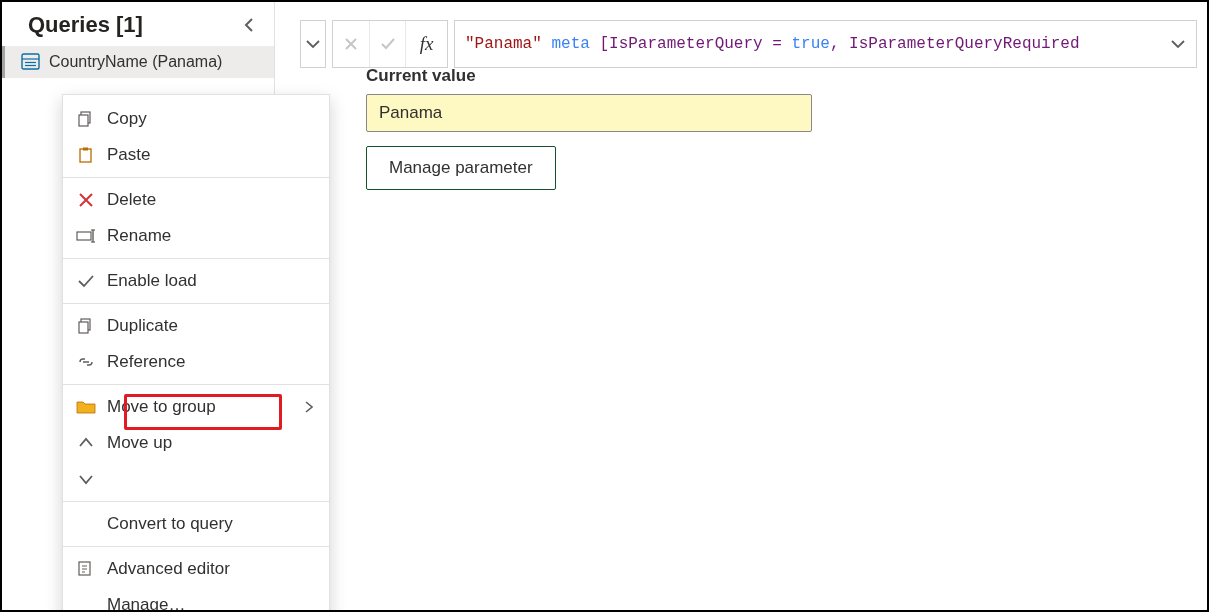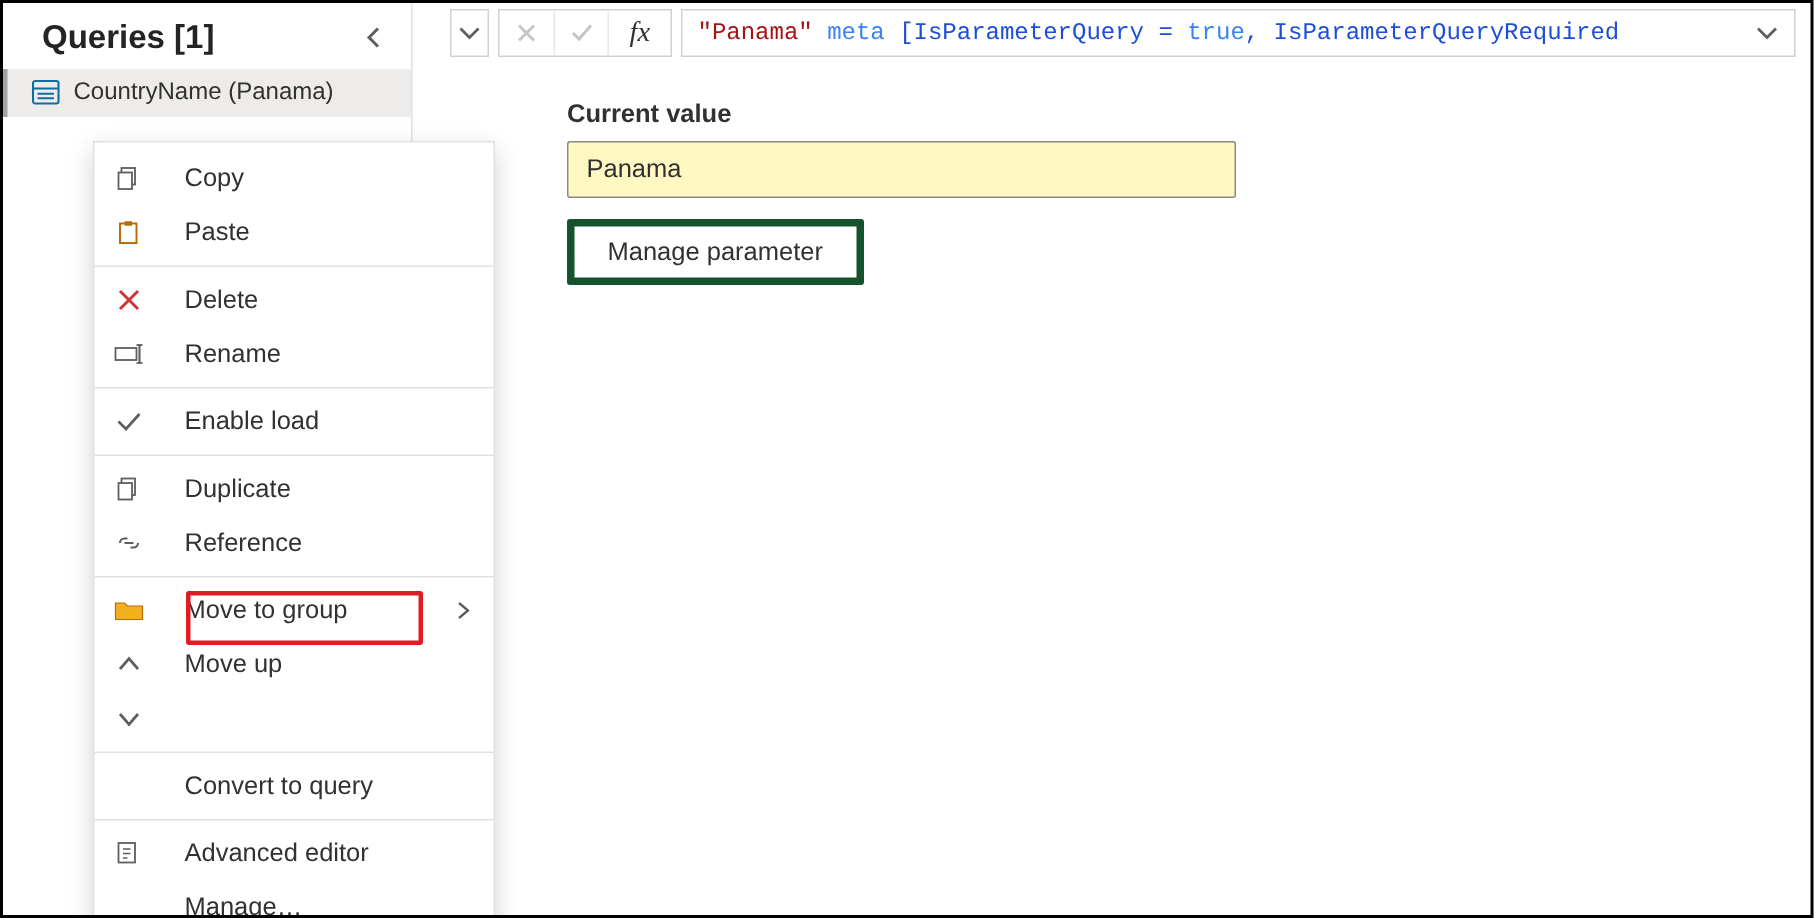--- a/index.html
+++ b/index.html
@@ -54,22 +54,22 @@
     width: 20px; height: 20px;
     display: flex; align-items: center; justify-content: center;
   }
   .query-item .label {
     font-size: 16px;
     color: #323130;
   }
   
   .formula-row {
     position: absolute;
-    left: 298px; top: 4px; right: 10px;
-    height: 32px;
+    left: 298px; top: 18px; right: 10px;
+    height: 48px;
     display: flex;
     align-items: stretch;
     gap: 6px;
     justify-content: center;
   }
   .fr-chevron {
     width: 26px;
     border: 1px solid #d1d1d1;
     display: flex; align-items: center; justify-content: center;
     background: #fff;
@@ -104,29 +104,29 @@
     align-items: center;
     justify-content: space-between;
     padding: 0 8px 0 10px;
     font-family: Consolas, "Courier New", monospace;
     font-size: 16px;
     white-space: nowrap;
     overflow: hidden;
   }
   .formula-code .tok-str { color: #a31515; }
   .formula-code .tok-kw  { color: #3b82f6; }
-  .formula-code .tok     { color: #1d4ed8; }
+  .formula-code .tok     { color: #701a75; }
   .formula-expand {
     width: 20px; display: flex; align-items: center; justify-content: center;
     cursor: pointer;
   }
 
   .current-value-block {
     position: absolute;
-    left: 376px; top: 64px;
+    left: 364px; top: 64px;
   }
   .cv-label {
     font-size: 17px;
     font-weight: 600;
     color: #323130;
     margin-bottom: 8px;
   }
   .cv-input {
     width: 446px;
     height: 38px;
@@ -136,21 +136,21 @@
     font-size: 17px;
     color: #323130;
     background: #fef9c3;
     outline: none;
     display: block;
   }
   .manage-btn {
     margin-top: 14px;
     height: 44px;
     padding: 0 22px;
-    border: 5px solid #14532d;
+    border: 1px solid #14532d;
     border-radius: 2px;
     background: #fff;
     font-size: 17px;
     color: #323130;
     cursor: pointer;
   }
 
   
   .context-menu {
     position: absolute;
@@ -159,21 +159,21 @@
     background: #fff;
     border: 1px solid #e1e1e1;
     box-shadow: 0 6px 16px rgba(0,0,0,.18);
     padding: 6px 0;
     font-size: 17px;
     z-index: 10;
   }
   .cm-item {
     display: flex;
     align-items: center;
-    gap: 24px;
+    gap: 8px;
     padding: 7px 12px 7px 10px;
     cursor: pointer;
     position: relative;
   }
   .cm-icon {
     width: 26px; height: 22px;
     display: flex; align-items: center; justify-content: center;
     flex: 0 0 26px;
   }
   .cm-label { flex: 1; color: #323130; }

